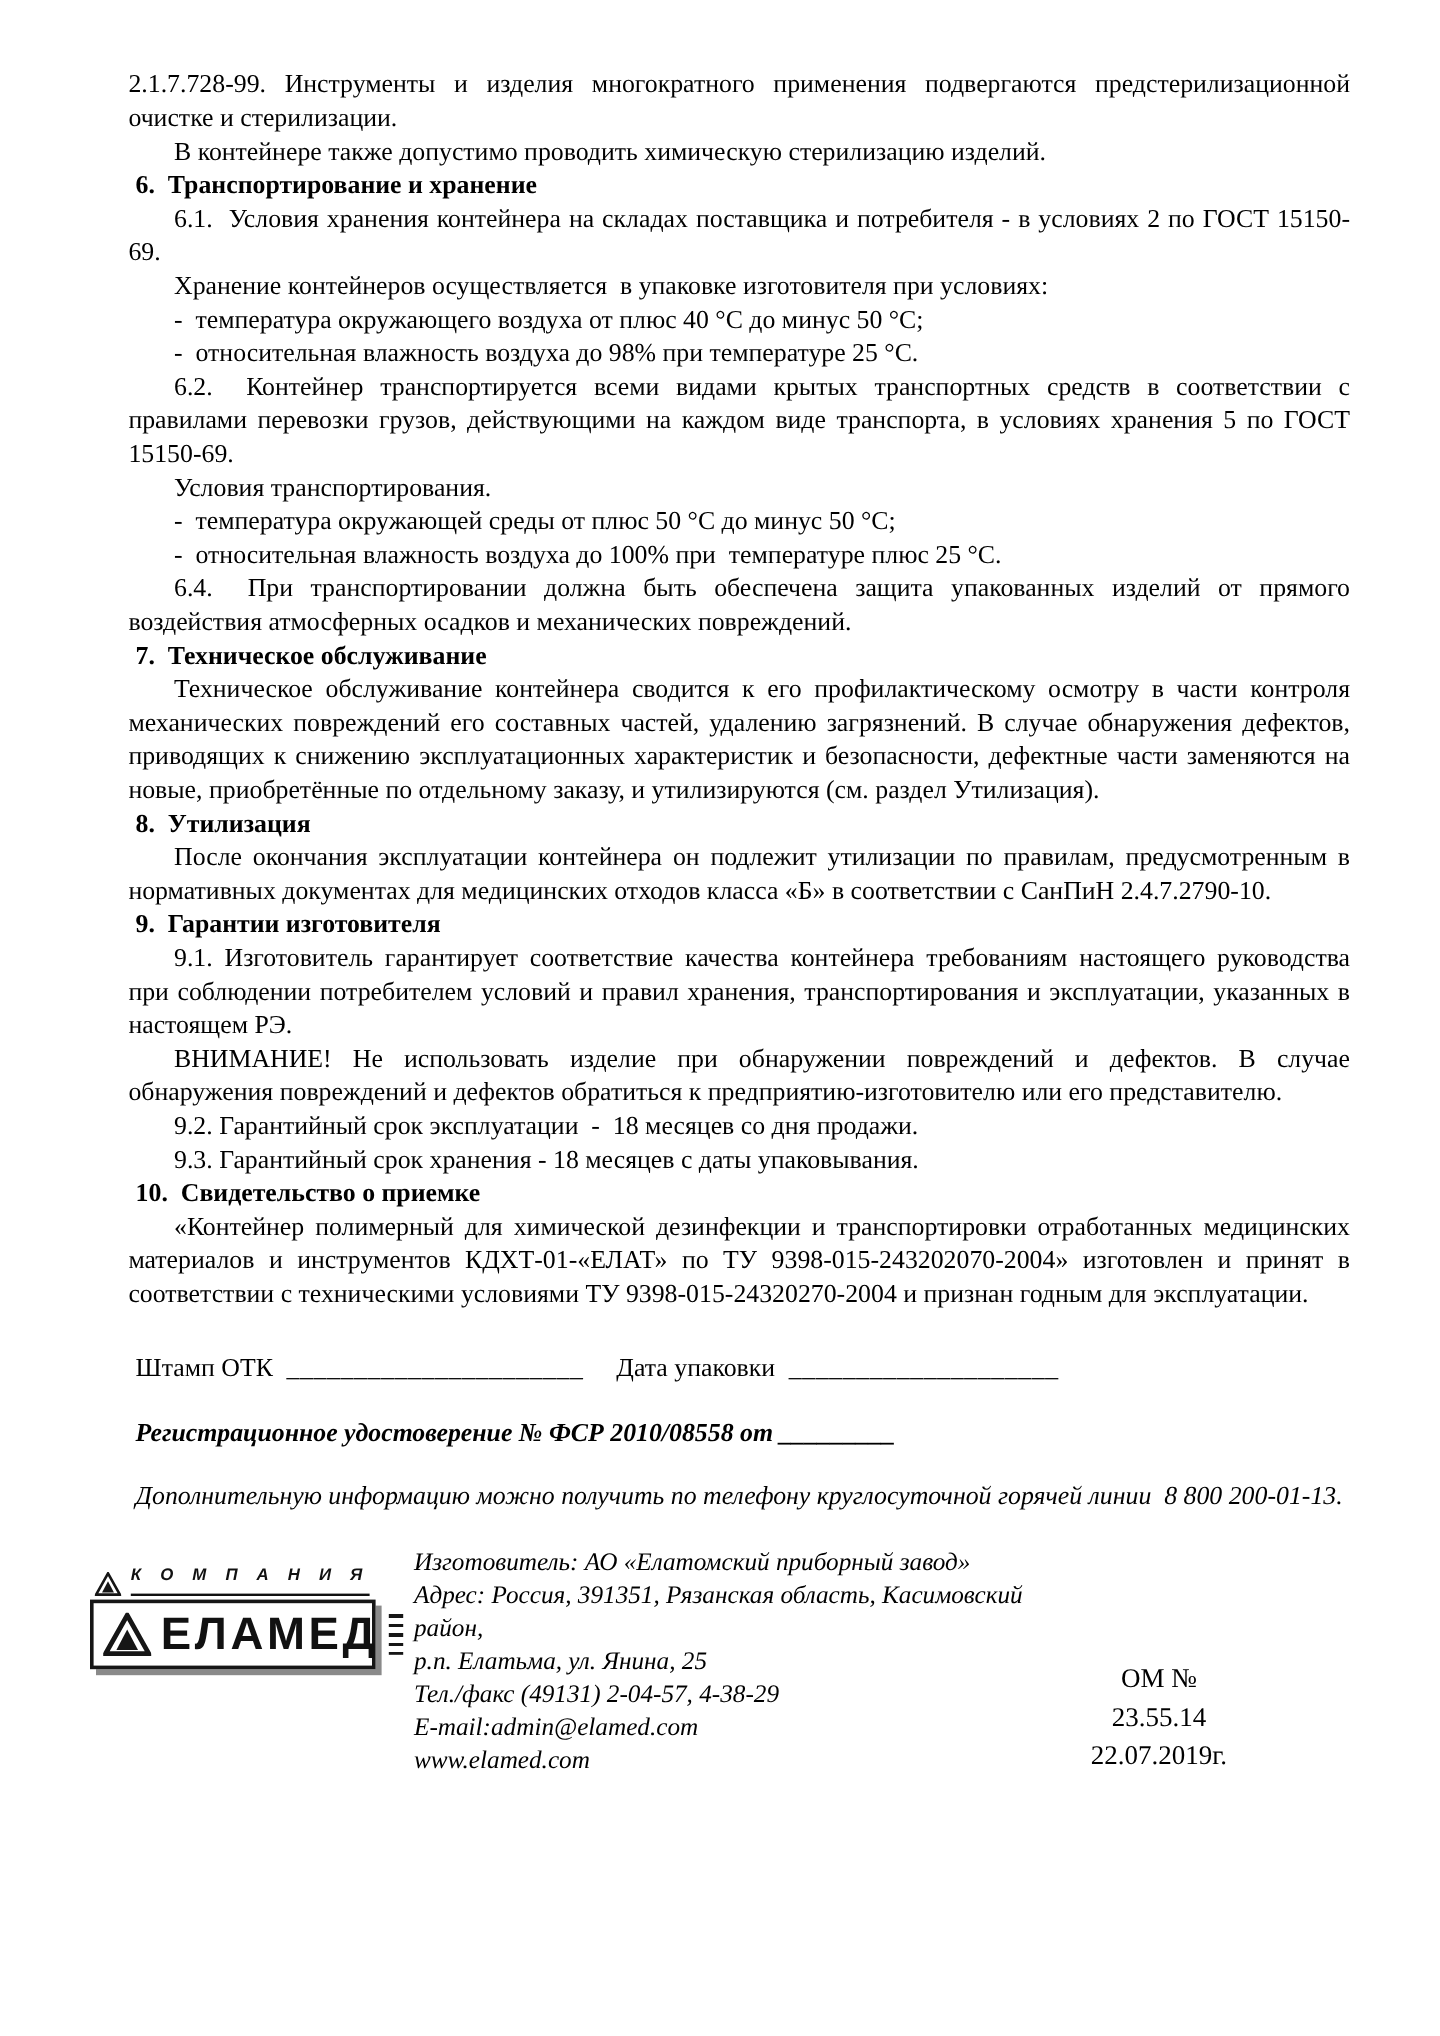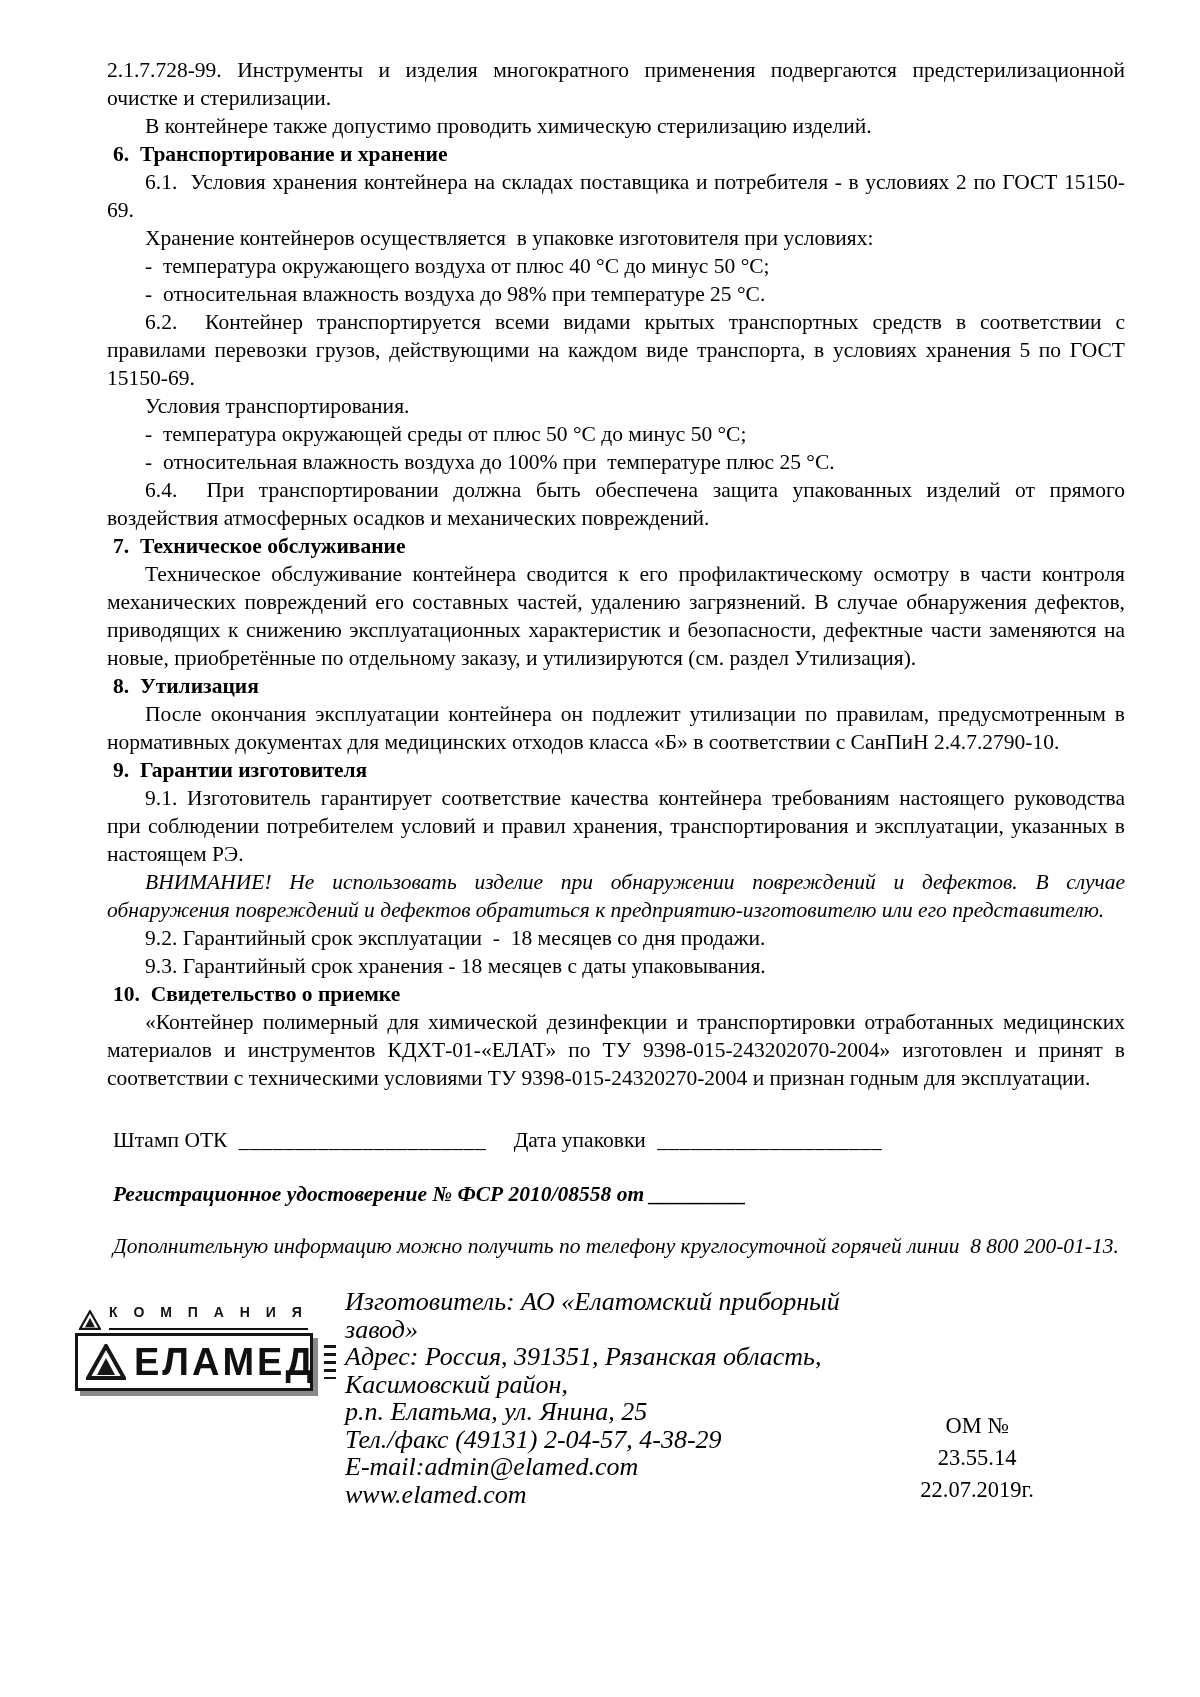--- a/index.html
+++ b/index.html
@@ -21,21 +21,21 @@
     text-align: justify;
     text-indent: 38px;
     margin-left: 32px;
   }
   .para.no-indent { text-indent: 0; }
   .heading {
     font-weight: bold;
     text-indent: 38px;
     text-align: left;
   }
-  .warning { font-style: italic; }
+  .warning { }
   .stamp-line {
     margin-top: 34px;
     text-indent: 38px;
     white-space: nowrap;
   }
   .stamp-line .blank { letter-spacing: 0.5px; text-align: center; }
   .stamp-line .second-label { margin-left: 22px; }
   .stamp-line .lbl { margin-right: 6px; }
   .registration {
     margin-top: 26px;
@@ -60,20 +60,21 @@
     padding-top: 10px;
     font-family: "Liberation Sans", sans-serif;
     color: #111;
   }
   .logo-top {
     display: flex;
     align-items: flex-end;
     gap: 8px;
     margin-bottom: 3px;
     padding-left: 4px;
+    font-style: italic;
   }
   .logo-company {
     font-weight: bold;
     font-size: 14px;
     letter-spacing: 6px;
     border-bottom: 2px solid #111;
     padding-bottom: 2px;
   }
   .logo-box {
     border: 3px solid #161616;
@@ -94,21 +95,21 @@
     width: 12px;
     height: 34px;
     background: repeating-linear-gradient(#161616 0 3px, #ffffff 3px 8px);
     flex: 0 0 auto;
   }
   .tri-small { width: 22px; height: 20px; flex: 0 0 auto; }
   .tri-big { width: 40px; height: 36px; flex: 0 0 auto; }
   .mfr {
     margin-left: 32px;
     font-style: italic;
-    font-size: 26px;
+    font-size: 21px;
     line-height: 27.5px;
     text-align: left;
   }
   .doc-code {
     margin-left: auto;
     margin-right: 88px;
     align-self: flex-end;
     text-align: center;
     font-size: 22.5px;
     line-height: 32px;

